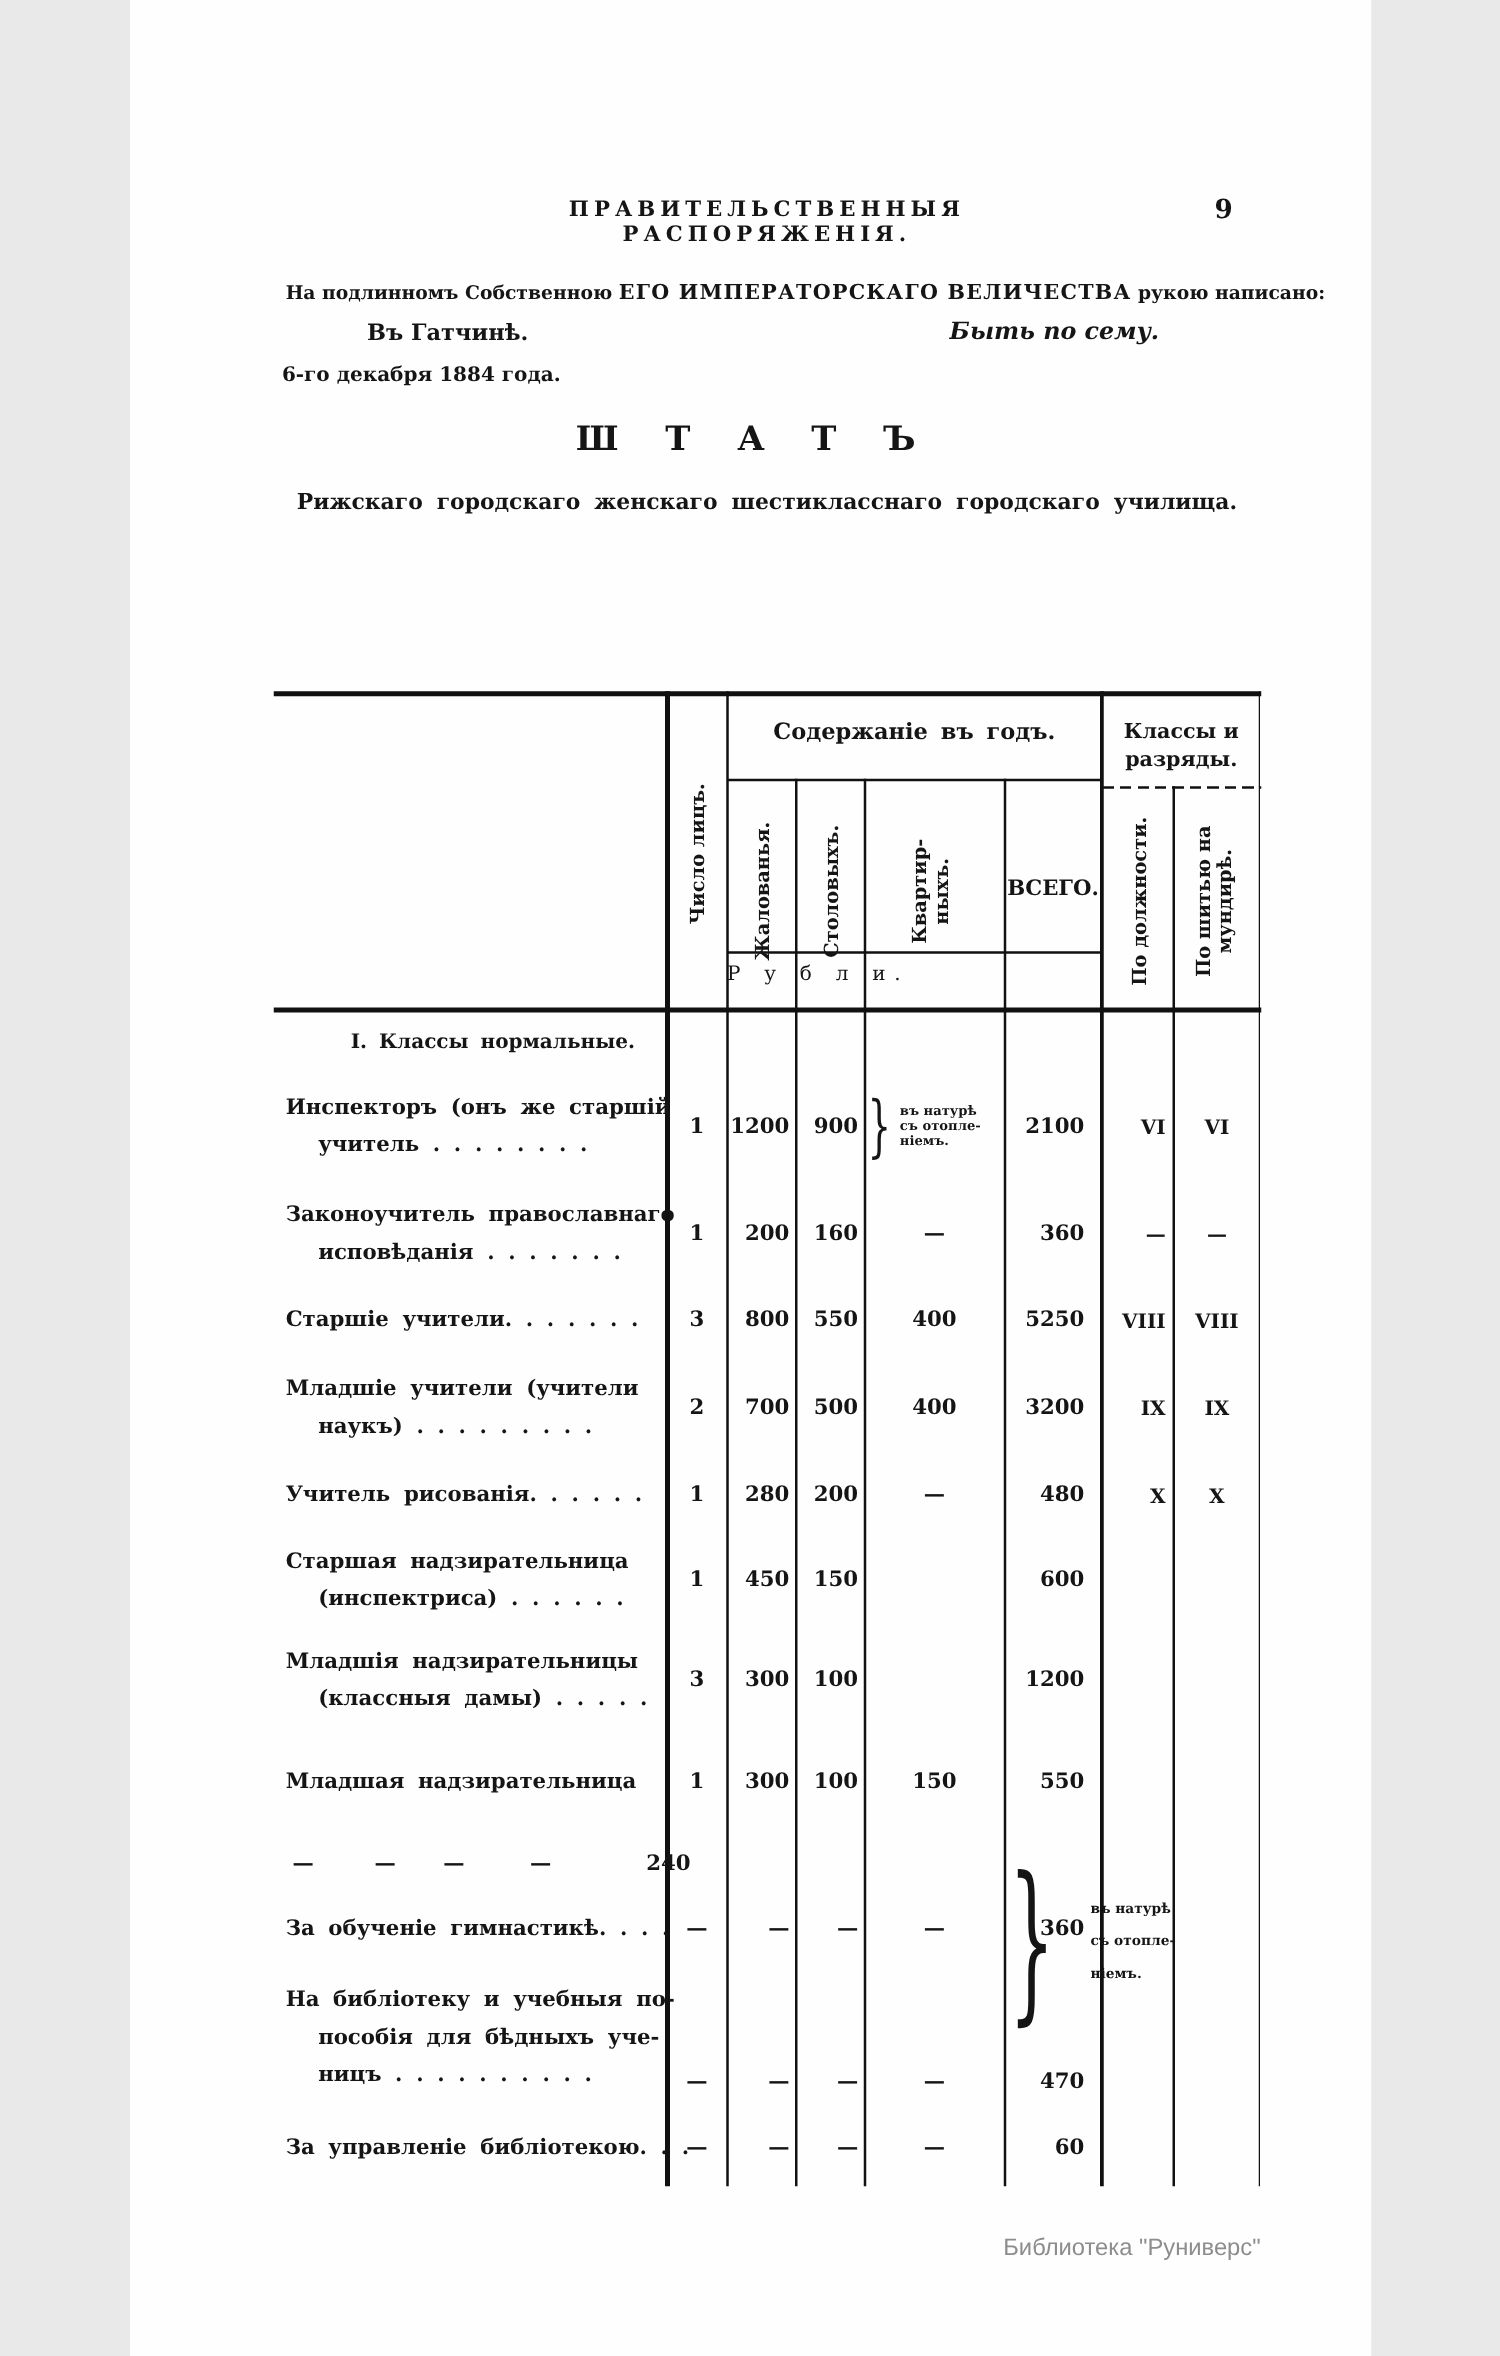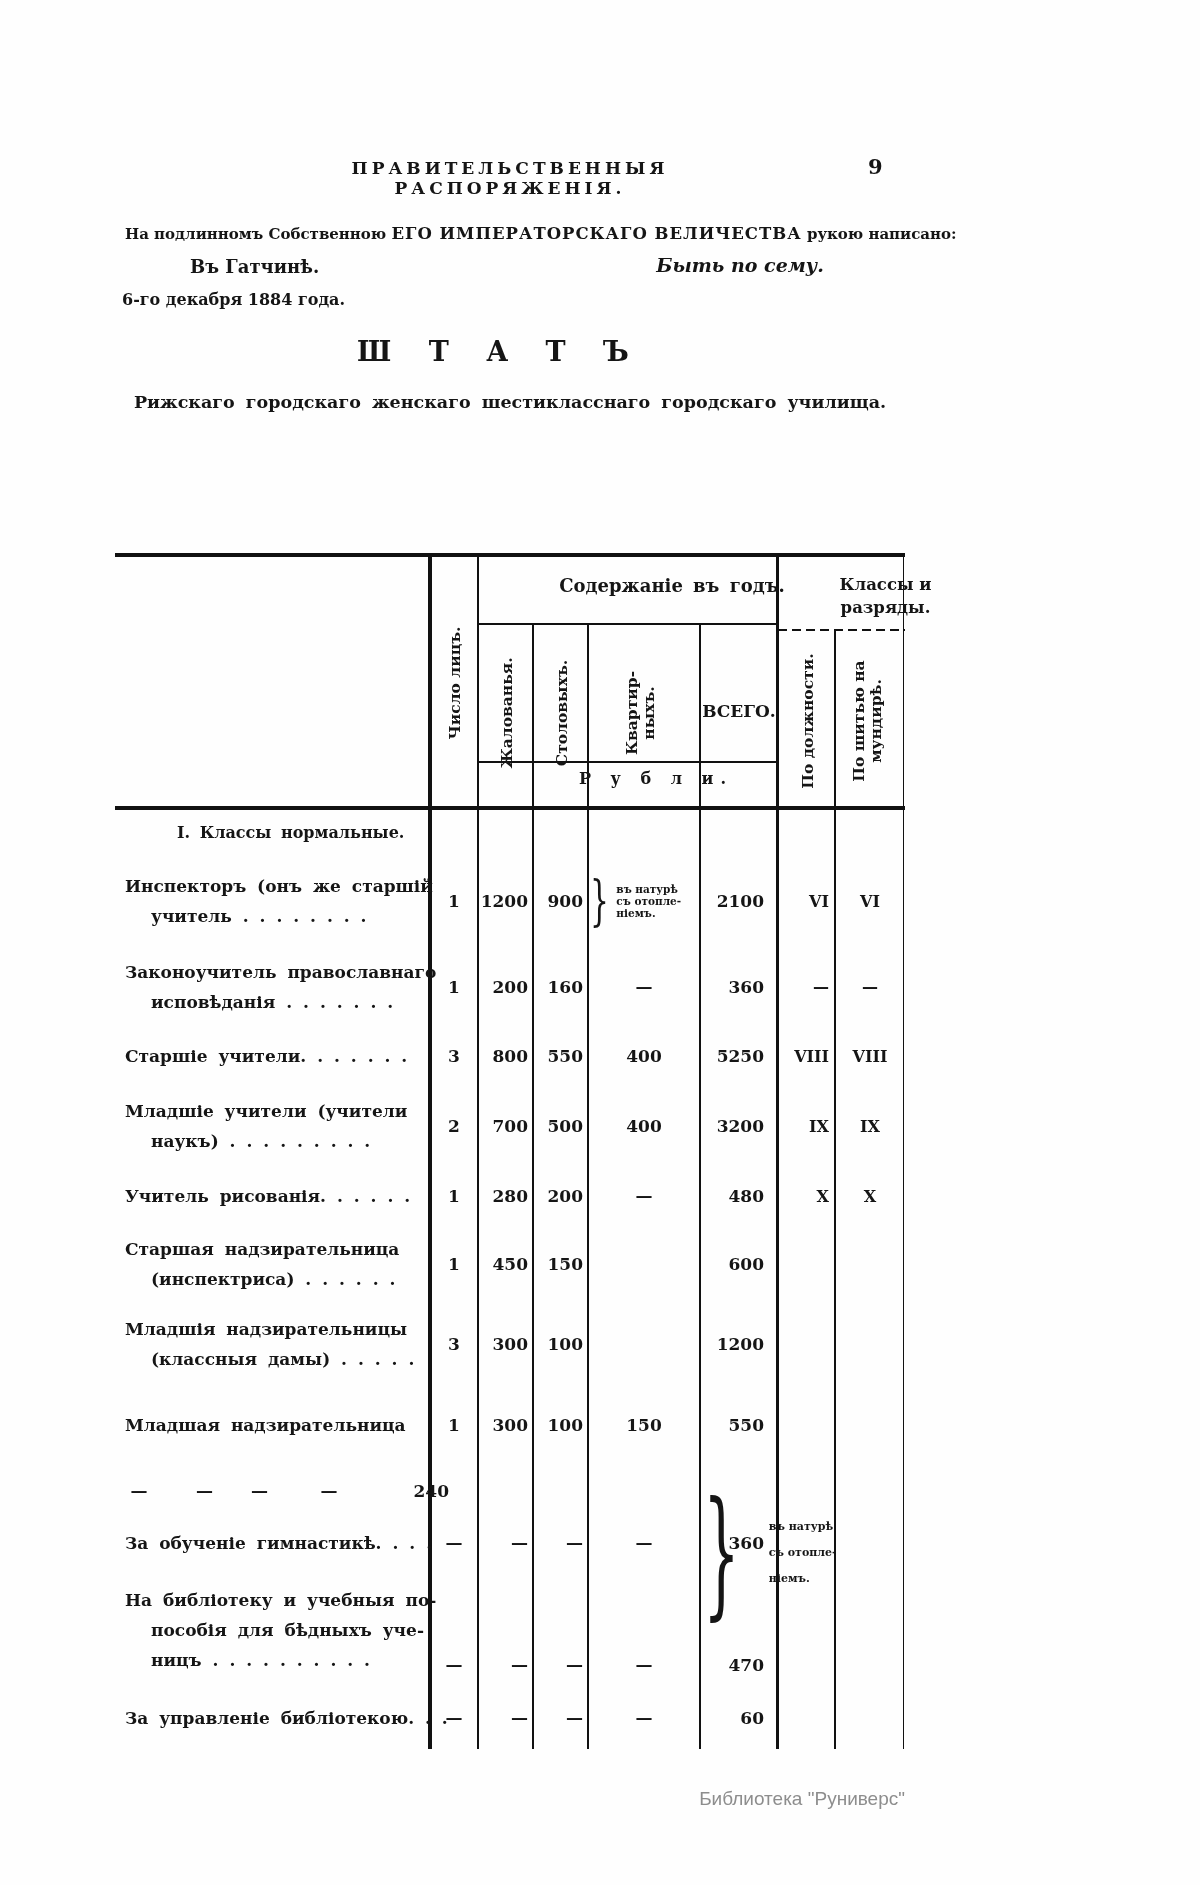--- a/index.html
+++ b/index.html
@@ -1,17 +1,17 @@
 <!DOCTYPE html>
 <html><head>
 <meta charset="utf-8">
 <style>
   html,body{margin:0;padding:0;background:#e9e9e9;}
   .page{
-    position:relative;width:1200px;height:1885px;background:#fefefe;
+    position:relative;width:993px;height:1885px;background:#fefefe;
     font-family:"DejaVu Serif","Liberation Serif",serif;color:#151515;
     overflow:hidden;margin:0 auto;
   }
   
   .running-head{
     position:absolute;top:158px;left:250px;width:520px;text-align:center;
     font-size:17px;font-weight:700;letter-spacing:4px;word-spacing:10px;
   }
   .page-number{position:absolute;top:154px;left:868px;font-size:21px;font-weight:700;}
   .annotation{position:absolute;top:224px;left:125px;width:760px;font-size:15px;font-weight:700;white-space:nowrap;}
@@ -26,28 +26,28 @@
   .doc-subtitle{
     position:absolute;top:392px;left:110px;width:800px;text-align:center;
     font-size:17.5px;font-weight:700;word-spacing:5px;white-space:nowrap;
   }
   
   .tbl{position:absolute;left:115px;top:553px;width:790px;height:1196px;}
   .tbl .topline{position:absolute;left:0;top:0;width:790px;height:4px;background:#111;}
   .hline{position:absolute;background:#111;}
   .hline.dashed{background:repeating-linear-gradient(90deg,#111 0 9px,transparent 9px 14px);}
   .vline{position:absolute;background:#111;}
-  .hdr-group{position:absolute;font-weight:700;text-align:center;padding-left:44px;}
+  .hdr-group{position:absolute;font-weight:700;text-align:center;}
   .hdr-content{top:22px;left:363px;width:300px;font-size:18px;word-spacing:4px;}
   .hdr-classes{top:20px;left:663px;width:127px;font-size:16.5px;line-height:23px;}
   .rot{position:absolute;white-space:nowrap;font-weight:700;font-size:15.5px;
        transform:translate(-50%,-50%) rotate(-90deg);text-align:center;line-height:17px;}
   .hdr-total{position:absolute;top:148px;left:587px;width:74px;text-align:center;font-size:17px;font-weight:700;}
-  .hdr-units{position:absolute;top:216px;left:363px;width:300px;text-align:center;
-             font-size:16px;font-weight:700;letter-spacing:7px;padding-left:28px;}
+  .hdr-units{position:absolute;top:216px;left:363px;width:300px;text-align:left;
+             font-size:16px;font-weight:400;letter-spacing:7px;}
   
   .tbody{position:absolute;left:0;top:257px;width:790px;}
   .section-head{height:45px;display:flex;align-items:center;}
   .section-head span{padding-left:62px;font-size:16px;font-weight:700;word-spacing:4px;}
   .row{display:flex;align-items:center;}
   .row.vend{align-items:flex-end;}
   .row.vend .cell{padding-bottom:14px;}
   .cell{box-sizing:border-box;}
   .c-label{width:315px;font-size:17px;font-weight:700;line-height:30px;padding-left:10px;}
   .c-label .ln{white-space:nowrap;word-spacing:5px;}

